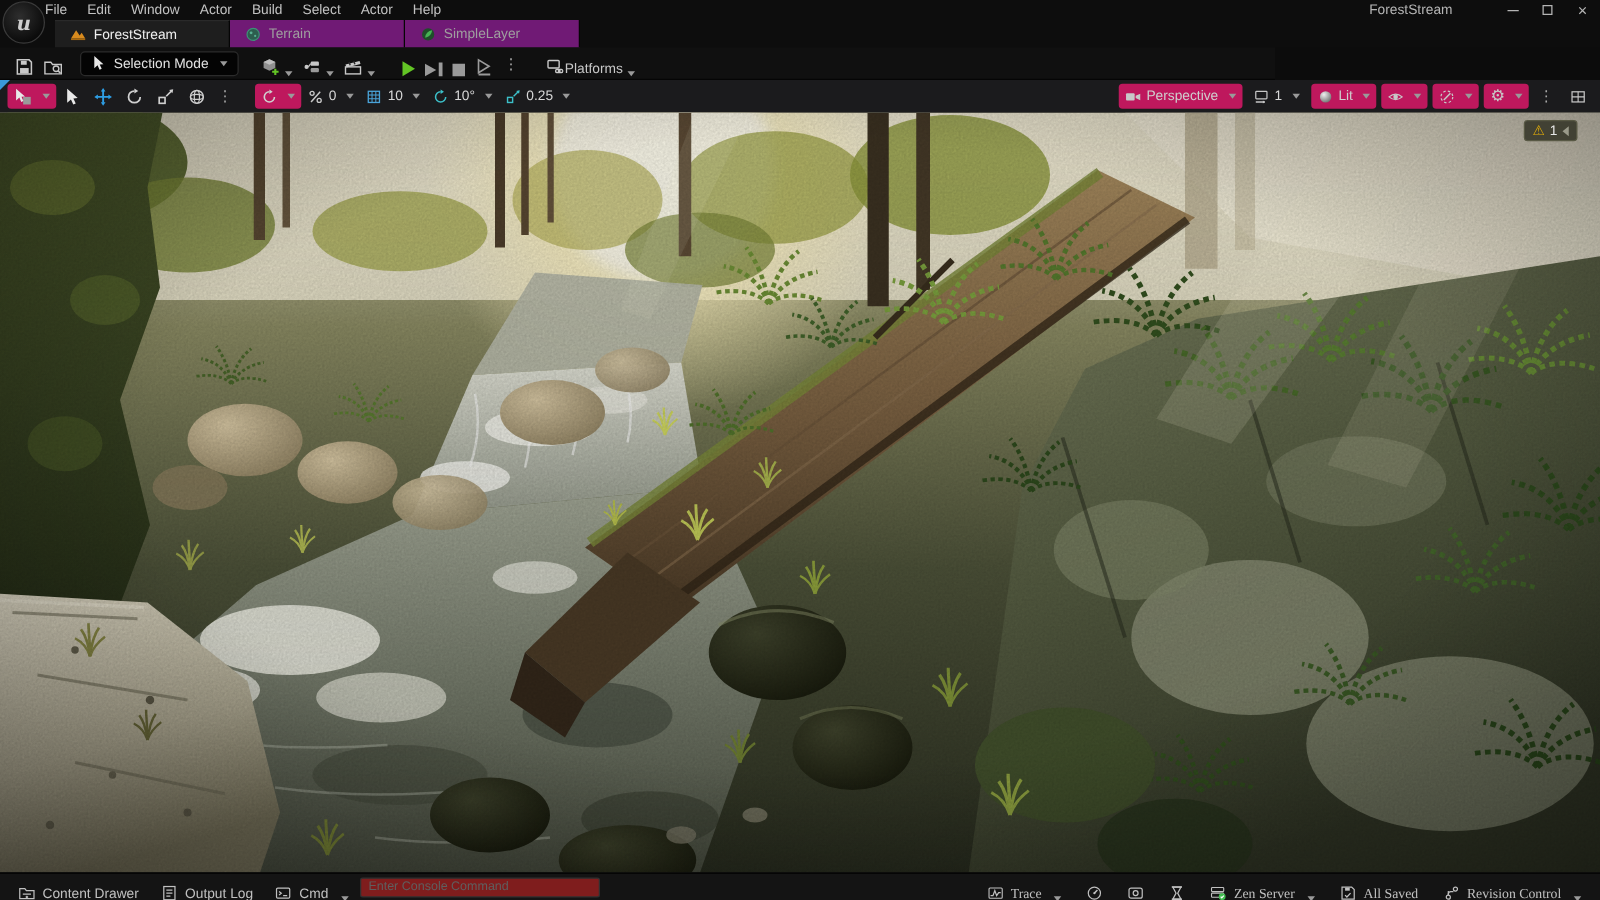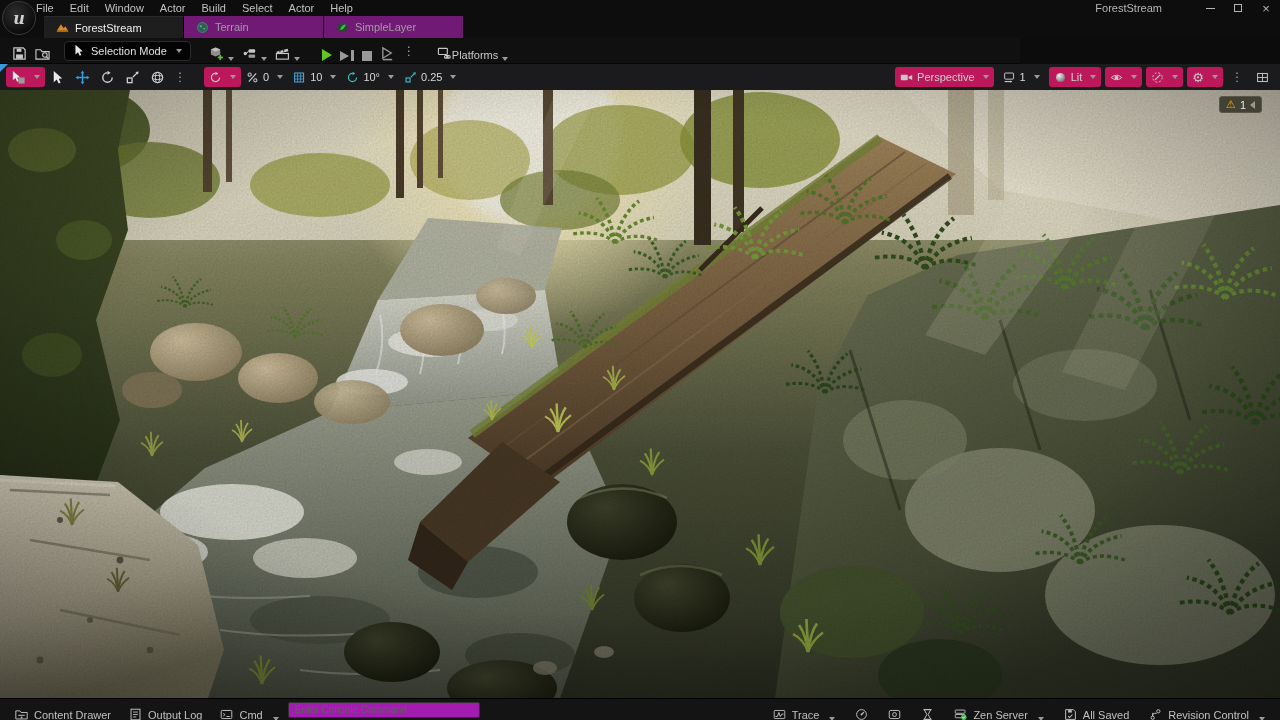--- a/index.html
+++ b/index.html
@@ -51,23 +51,23 @@
   
   .viewport { position:absolute; left:0; top:90px; width:1280px; height:608px; overflow:hidden; background:#2c2f24; }
   .viewport svg.scene { display:block; width:1280px; height:608px; }
   .warn-badge { position:absolute; right:18px; top:6px; height:17px; background:rgba(58,58,44,0.92); border:1px solid #585844; border-radius:3px; display:flex; align-items:center; gap:4px; padding:0 6px; color:#e6e6e6; }
   .warn-glyph { color:#e8b007; font-size:11px; font-family:"DejaVu Sans", sans-serif; }
   .warn-arrow { width:0; height:0; border-top:4px solid transparent; border-bottom:4px solid transparent; border-right:5px solid #9a9a8a; }
 
   
   .statusbar { position:absolute; left:0; top:698px; width:1280px; height:22px; background:#141414; border-top:1px solid #000; display:flex; align-items:center; padding:0 6px; }
   .sbtn { height:22px; display:flex; align-items:flex-end; gap:6px; padding:0 9px; color:#c0c0c0; }
-  .console-input { width:192px; height:16px; background:#a21caf; border:1px solid #303030; border-radius:2px; color:#cfcfcf; font-family:"Liberation Sans", sans-serif; font-size:10px; padding:0 6px; }
+  .console-input { width:192px; height:16px; background:#7f1d1d; border:1px solid #303030; border-radius:2px; color:#cfcfcf; font-family:"Liberation Sans", sans-serif; font-size:10px; padding:0 6px; }
   .console-input::placeholder { color:#5f5f5f; }
-  .sb-right { margin-left:auto; display:flex; align-items:center; gap:2px; }
+  .sb-right { margin-left:auto; display:flex; align-items:center; gap:2px;font-family:Liberation Serif, serif; }
   icon, .ic { display:inline-flex; }
   svg.ic { width:15px; height:15px; flex:0 0 auto; }
   svg.ic12 { width:13px; height:13px; flex:0 0 auto; }
 </style>
 </head>
 <body>
 
 <div class="app">
 
   <div class="titlebar">

